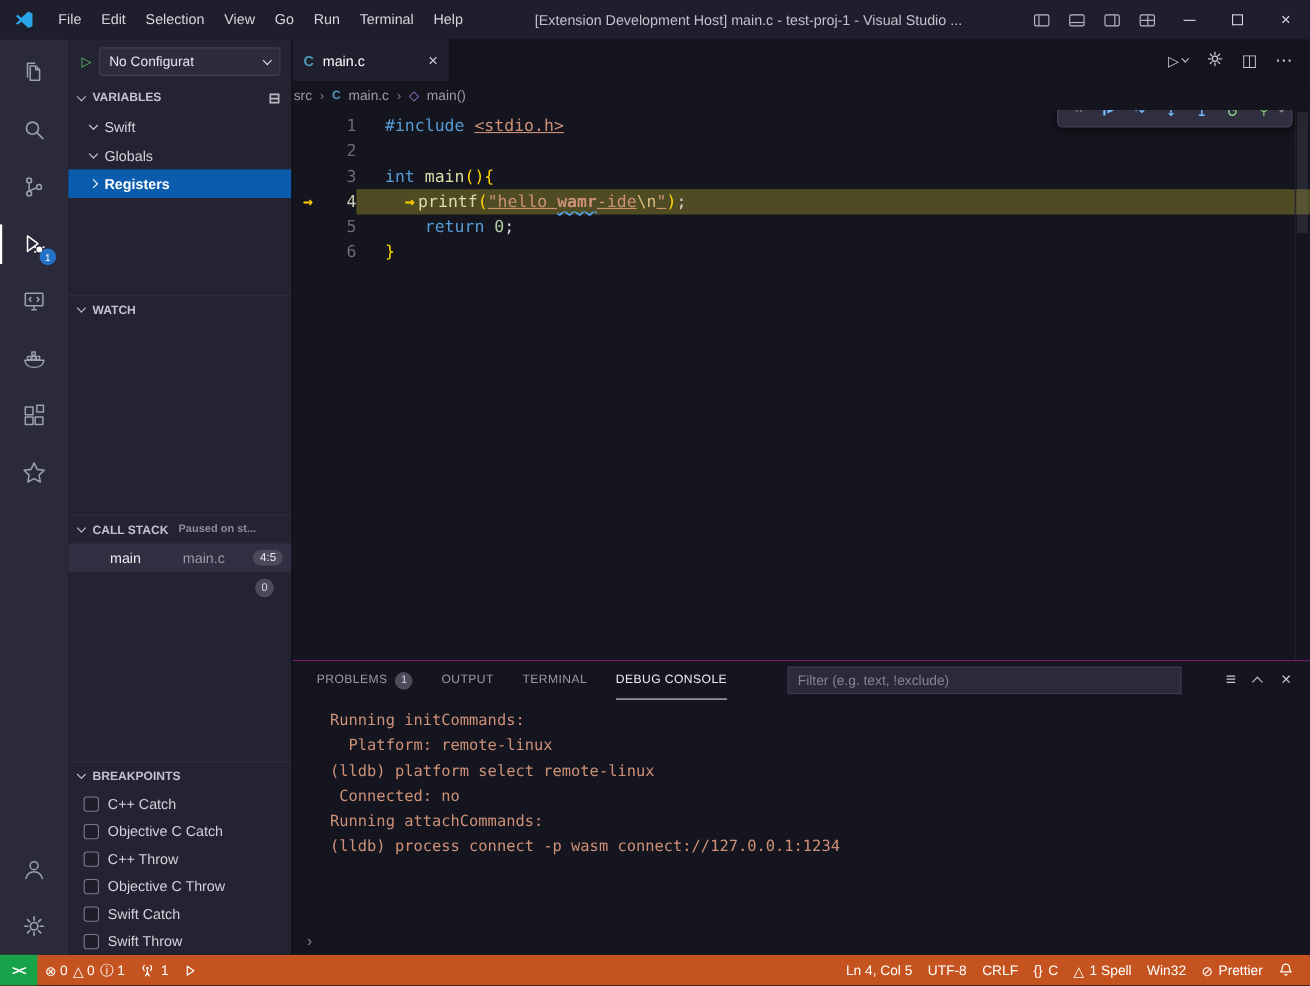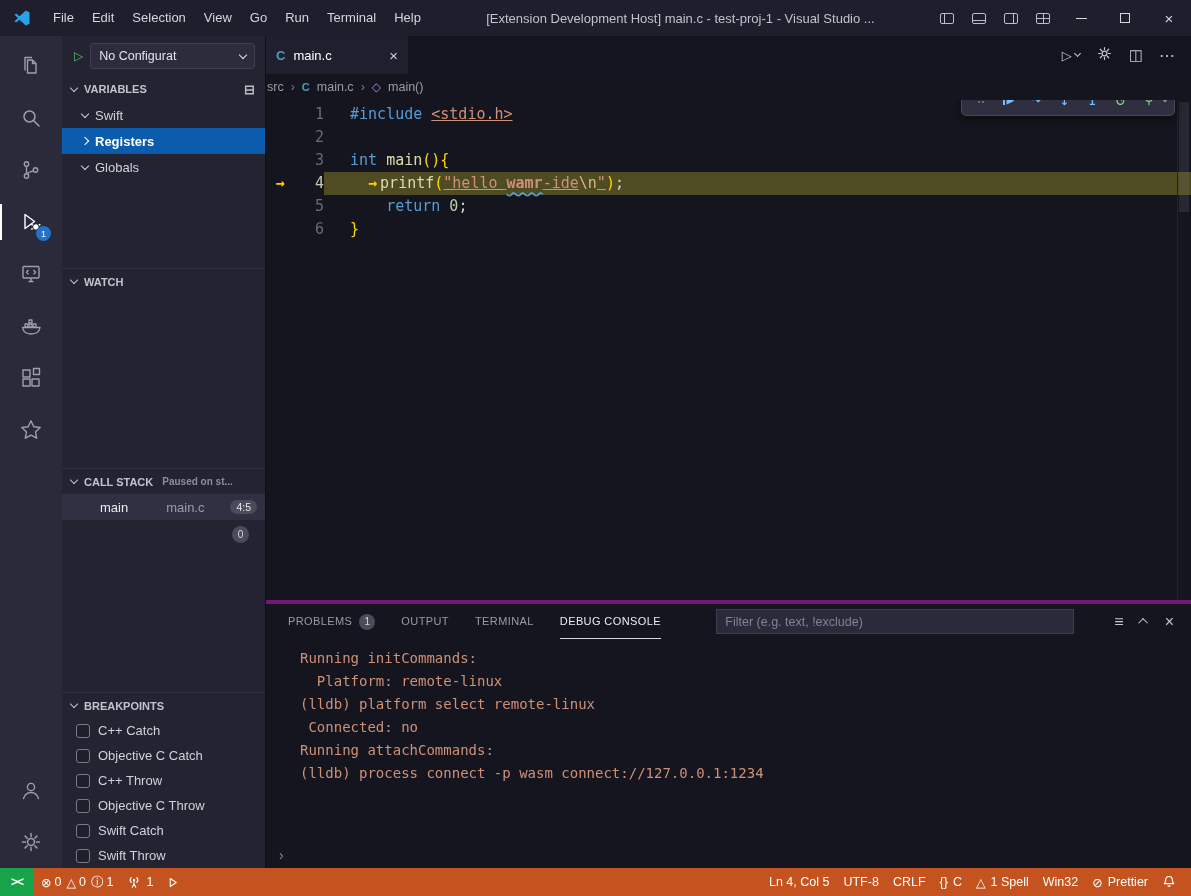--- a/index.html
+++ b/index.html
@@ -89,21 +89,21 @@
 
   
   .dbg-toolbar { position:absolute; top:44px; right:16px; height:34px; background:#2f2f3f; border:1px solid #46465a; border-radius:5px; display:flex; align-items:center; padding:0 6px; gap:3px; box-shadow:0 3px 10px rgba(0,0,0,0.55); z-index:9; }
   .dbg-btn { min-width:25px; height:28px; display:flex; align-items:center; justify-content:center; font-size:16px; }
   .grip { color:#6e6e80; font-size:13px; letter-spacing:-1px; }
   .blue { color:#75beff; } .green { color:#89d185; }
   .cbar { width:2px; height:11px; background:#75beff; margin-right:2px; }
   .dd-chev { color:#a0a0ae; margin-left:-2px; }
 
   
-  .panel { height:268px; flex:none; border-top:4px solid #701a75; display:flex; flex-direction:column; background:#15151f; }
+  .panel { height:268px; flex:none; border-top:1px solid #701a75; display:flex; flex-direction:column; background:#15151f; }
   .panel-tabs { height:35px; flex:none; display:flex; align-items:center; padding-left:22px; gap:26px; }
   .ptab { font-size:11px; letter-spacing:0.4px; color:#9a9aa6; height:35px; line-height:35px; display:flex; align-items:center; gap:7px; }
   .ptab.active { color:#ececf2; border-bottom:1px solid #d8d8e0; }
   .pbadge { width:16px; height:16px; border-radius:50%; background:#4b4b5a; color:#d8d8e0; font-size:10px; display:flex; align-items:center; justify-content:center; letter-spacing:0; }
   .pfilter { margin-left:auto; width:358px; height:25px; background:#2a2a3b; border:1px solid #3d3d4f; color:#e0e0e8; font-size:12.5px; padding:0 8px; font-family:"Liberation Sans",sans-serif; }
   .pfilter::placeholder { color:#84848f; }
   .panel-acts { display:flex; align-items:center; gap:17px; padding:0 17px 0 14px; color:#c6c6d2; }
   .cv-up { width:7px; height:7px; border-left:1.5px solid currentColor; border-top:1.5px solid currentColor; transform:rotate(45deg) translateY(2px); display:inline-block; }
   .console { flex:1; padding:8px 0 0 34px; font-family:"DejaVu Sans Mono",monospace; font-size:14px; line-height:23px; color:#ce9178; overflow:hidden; }
   .console-line { white-space:pre; }
@@ -249,27 +249,27 @@
 
     <div class="sec-head first">
       <span class="cv cv-d"></span>
       <span>VARIABLES</span>
       <span class="collapse-ic">⊟</span>
     </div>
     <div class="side-row">
       <span class="cv cv-d"></span>
       <span>Swift</span>
     </div>
+    <div class="side-row">
+      <span class="cv cv-d"></span>
+      <span>Globals</span>
+    </div>
     <div class="side-row selected">
       <span class="cv cv-r"></span>
       <span>Registers</span>
-    </div>
-    <div class="side-row">
-      <span class="cv cv-d"></span>
-      <span>Globals</span>
     </div>
     <div class="f1"></div>
 
     <div class="sec-head">
       <span class="cv cv-d"></span>
       <span>WATCH</span>
     </div>
     <div class="f2"></div>
 
     <div class="sec-head">

